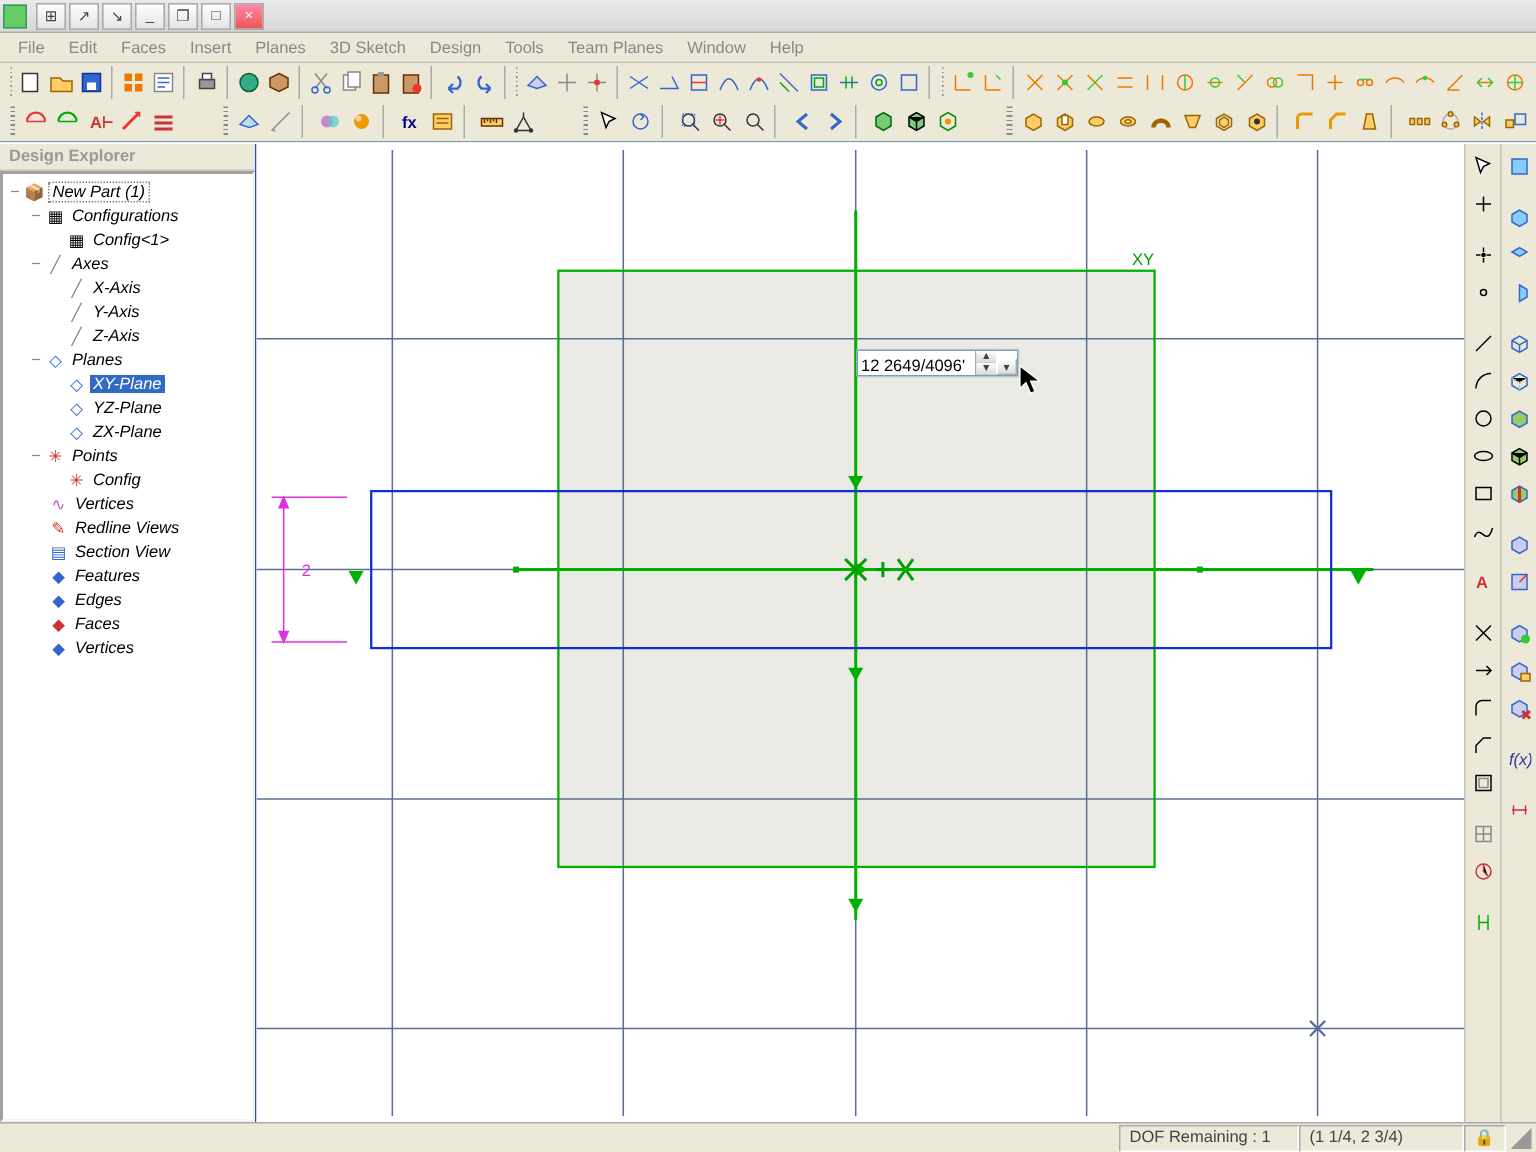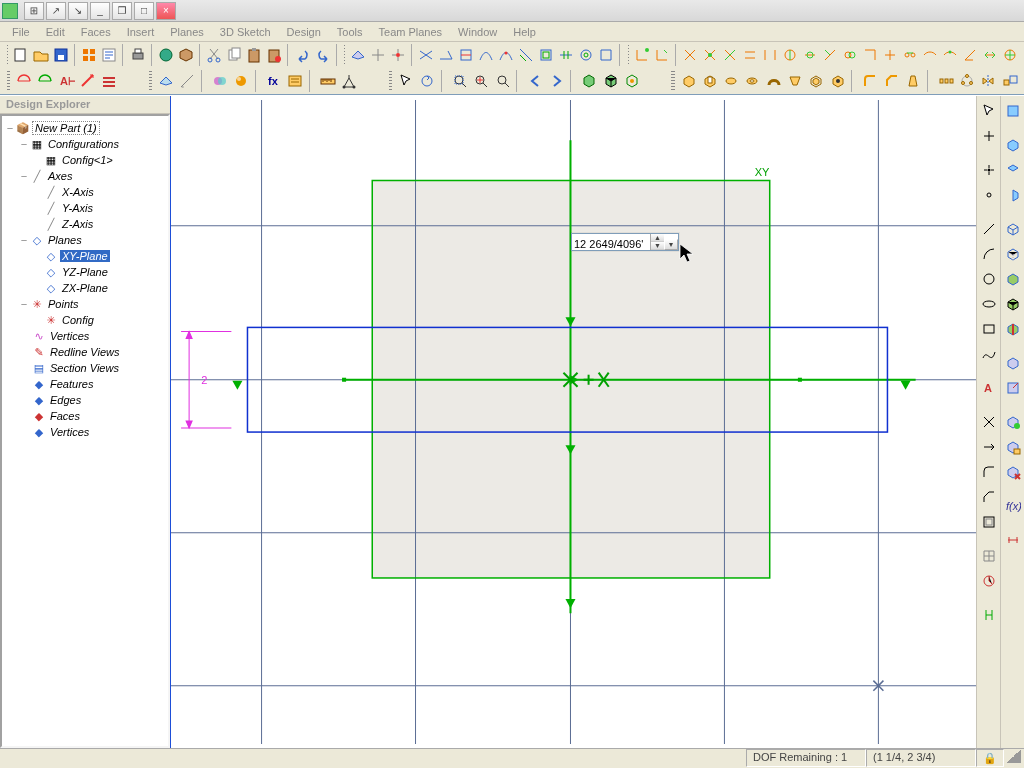--- a/index.html
+++ b/index.html
@@ -35,21 +35,21 @@
 .ticon { width: 14px; height: 12px; display: inline-flex; align-items: center; justify-content: center; margin-right: 2px; }
 .tree-row.sel span.lbl { background: #316ac5; color: #fff; padding: 0 2px; }
 .tree-row span.lbl { padding: 0 2px; font-style: italic; }
 
 .canvas-area { flex: 1; position: relative; background: #fff; }
 .canvas-area svg.grid { position: absolute; inset: 0; width: 100%; height: 100%; }
 
 .right-rails { display: flex; }
 .rail { width: 24px; background: #ece9d8; border-left: 1px solid #c8c4b8; display: flex; flex-direction: column; align-items: center; padding-top: 4px; gap: 3px; }
 
-.statusbar { height: 20px; background: #ece9d8; border-top: 1px solid #aaa; display: flex; }
+.statusbar { height: 20px; background: #ece9d8; border-top: 1px solid #aaa; display: flex; align-items: center; }
 .statusbar .cell { border: 1px inset #fff; height: 18px; padding: 1px 6px; color: #444; }
 .statusbar .spacer { flex: 1; }
 
 
 .float-input { position: absolute; display: flex; align-items: flex-end; height: 18px; border: 1px solid #7f9db9; background: #fff; box-shadow: 0 0 0 1px rgba(0,0,0,.05); }
 .float-input input { width: 78px; border: none; padding: 0 2px; font-size: 11px; }
 .float-input .spin { width: 14px; display: flex; flex-direction: column; border-left: 1px solid #aaa; }
 .float-input .spin div { flex:1; display:flex; align-items:center; justify-content:center; background:linear-gradient(#fefefe,#ddd); font-size:7px; color:#444; border-bottom:1px solid #ccc; }
 .float-input .dd { width: 14px; background:linear-gradient(#fefefe,#ddd); display:flex; align-items:center; justify-content:center; border-left:1px solid #aaa; font-size:8px; color:#444; border:1px outset #fff; }
 
@@ -672,21 +672,21 @@
       <div class="tree-row" style="padding-left:28px">
           <span class="ticon" style="color:#c5c">∿</span>
           <span class="lbl">Vertices</span>
         </div>
       <div class="tree-row" style="padding-left:28px">
           <span class="ticon" style="color:#c33">✎</span>
           <span class="lbl">Redline Views</span>
         </div>
       <div class="tree-row" style="padding-left:28px">
           <span class="ticon" style="color:#36c">▤</span>
-          <span class="lbl">Section Views</span>
+          <span class="lbl">Section View</span>
         </div>
       <div class="tree-row" style="padding-left:28px">
           <span class="ticon" style="color:#36c">◆</span>
           <span class="lbl">Features</span>
         </div>
       <div class="tree-row" style="padding-left:28px">
           <span class="ticon" style="color:#36c">◆</span>
           <span class="lbl">Edges</span>
         </div>
       <div class="tree-row" style="padding-left:28px">

